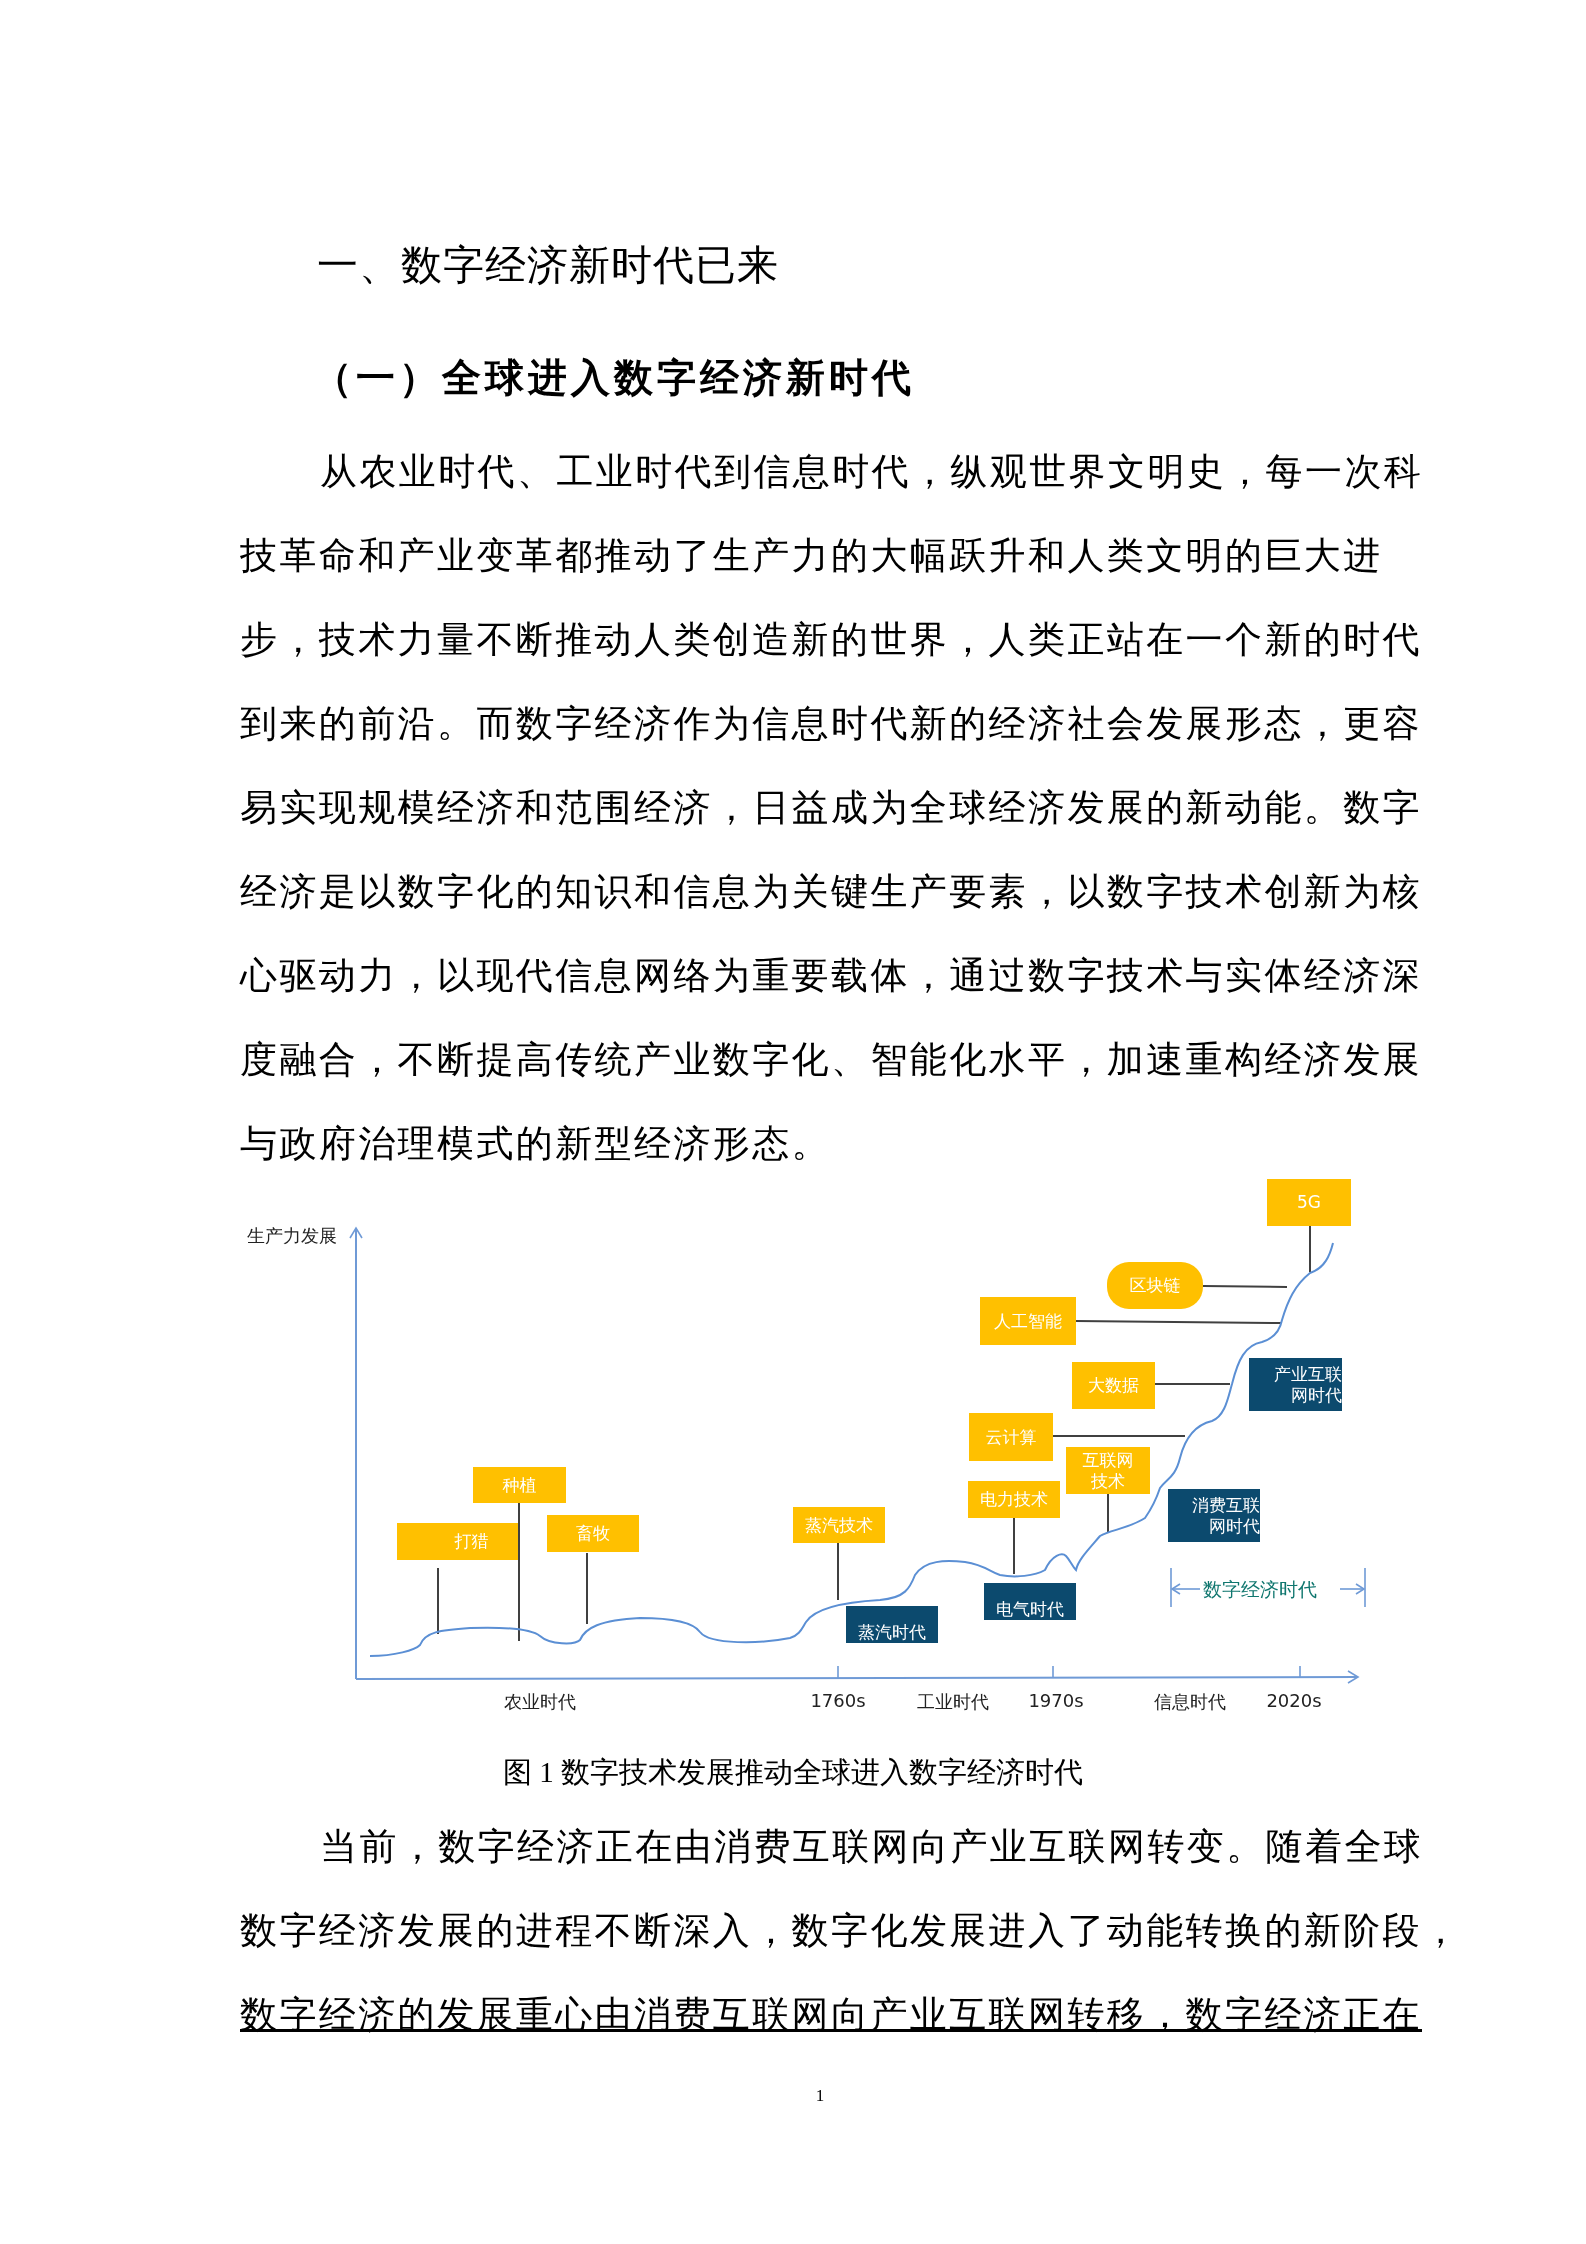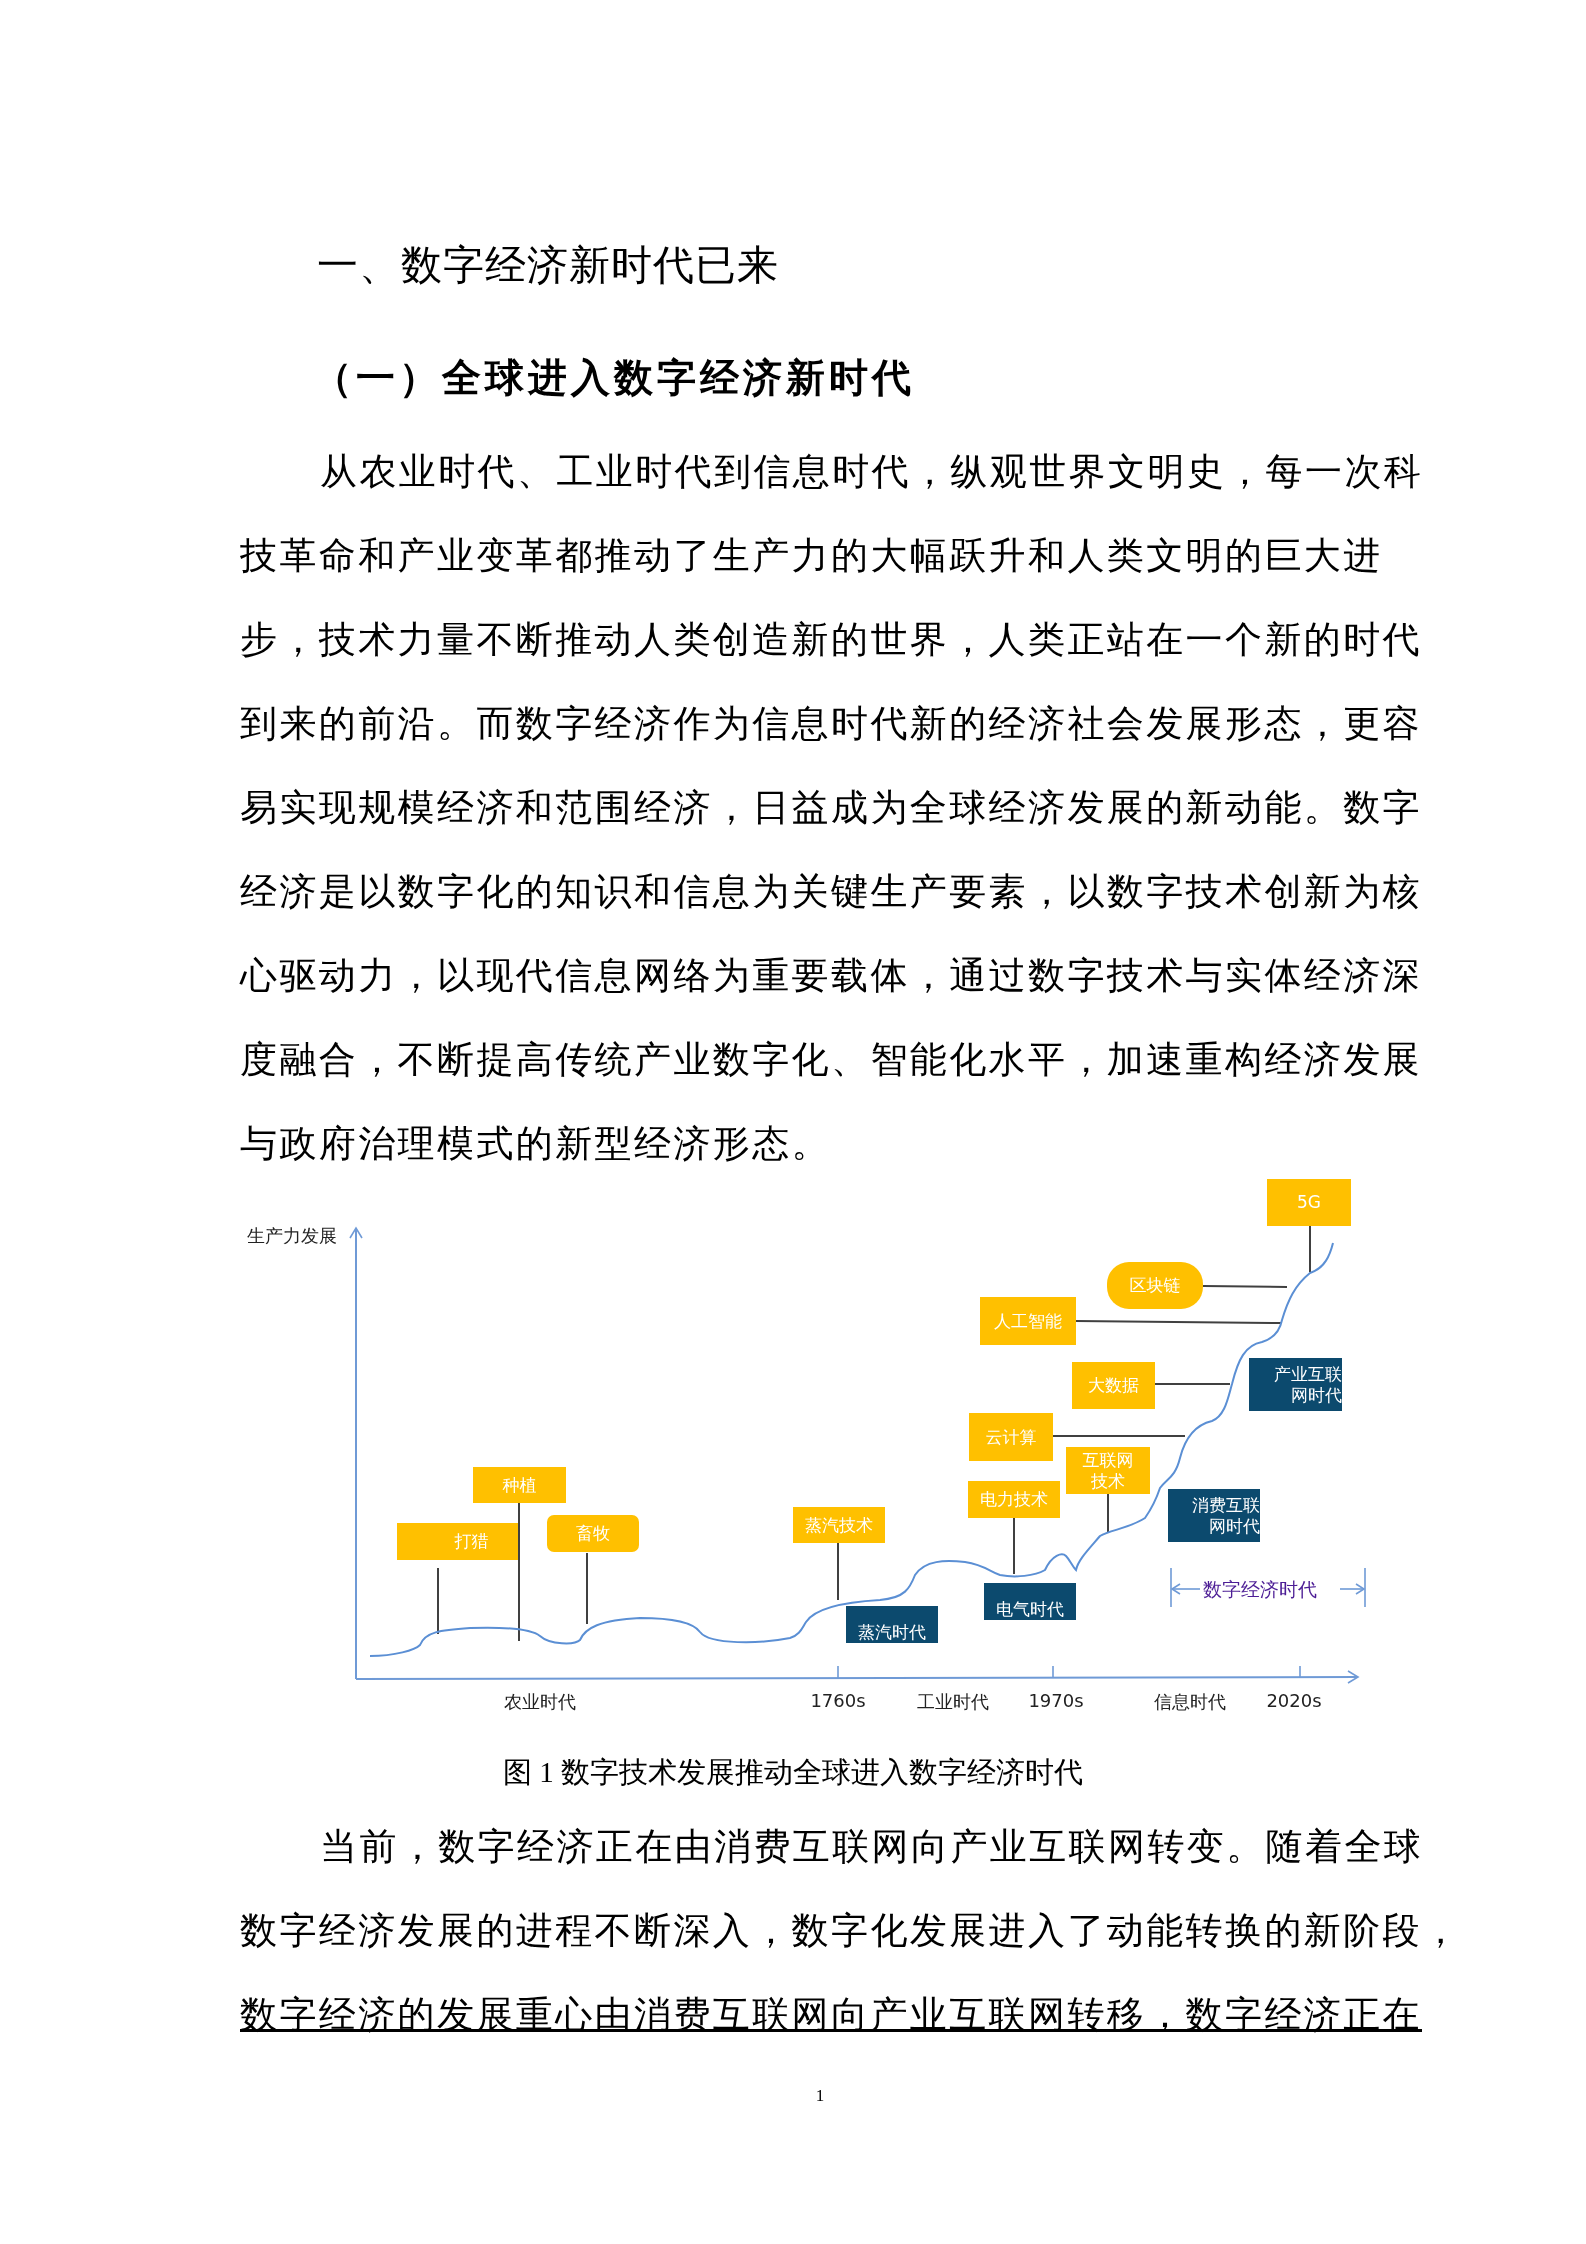--- a/index.html
+++ b/index.html
@@ -109,21 +109,21 @@
 
   <div class="axis-label" style="left:540px; top:1690px;">农业时代</div>
   <div class="axis-label" style="left:838px; top:1690px;">1760s</div>
   <div class="axis-label" style="left:953px; top:1690px;">工业时代</div>
   <div class="axis-label" style="left:1056px; top:1690px;">1970s</div>
   <div class="axis-label" style="left:1190px; top:1690px;">信息时代</div>
   <div class="axis-label" style="left:1294px; top:1690px;">2020s</div>
 
   <div class="tag tech" style="left:397px; top:1523px; width:93px; height:37px;padding-left:28px;">打猎</div>
   <div class="tag tech" style="left:473px; top:1467px; width:93px; height:36px;">种植</div>
-  <div class="tag tech" style="left:547px; top:1515px; width:92px; height:37px;border-radius:7px;">畜牧</div>
+  <div class="tag tech" style="left:547px; top:1515px; width:92px; height:37px;">畜牧</div>
   <div class="tag tech" style="left:793px; top:1507px; width:92px; height:36px;">蒸汽技术</div>
   <div class="tag tech" style="left:968px; top:1481px; width:92px; height:37px;">电力技术</div>
   <div class="tag tech" style="left:1066px; top:1447px; width:84px; height:47px; flex-direction:column;">
     <span>互联网</span>
     <span>技术</span>
   </div>
   <div class="tag tech" style="left:969px; top:1413px; width:84px; height:48px;">云计算</div>
   <div class="tag tech" style="left:1072px; top:1362px; width:83px; height:47px;">大数据</div>
   <div class="tag tech" style="left:980px; top:1297px; width:96px; height:48px;">人工智能</div>
   <div class="tag tech" style="left:1107px; top:1262px; width:96px; height:47px;border-radius:22px;">区块链</div>
@@ -133,21 +133,21 @@
   <div class="tag era" style="left:984px; top:1583px; width:92px; height:37px;">电气时代</div>
   <div class="tag era" style="left:1168px; top:1489px; width:92px; height:53px; flex-direction:column;">
     <span>消费互联</span>
     <span>网时代</span>
   </div>
   <div class="tag era" style="left:1249px; top:1358px; width:93px; height:53px; flex-direction:column;">
     <span>产业互联</span>
     <span>网时代</span>
   </div>
 
-  <div class="abs" style="left:1203px; top:1577px; font-size:19px; color:#4c1d95;">数字经济时代</div>
+  <div class="abs" style="left:1203px; top:1577px; font-size:19px; color:#0f766e;">数字经济时代</div>
 </div>
 
 <div class="caption">图 1  数字技术发展推动全球进入数字经济时代</div>
 
 <div class="para" style="top:1805px;">
   <div class="line indent" style="top:0px;">当前，数字经济正在由消费互联网向产业互联网转变。随着全球</div>
   <div class="line" style="top:84px;">数字经济发展的进程不断深入，数字化发展进入了动能转换的新阶段，</div>
   <div class="line" style="top:168px;text-decoration:underline;">数字经济的发展重心由消费互联网向产业互联网转移，数字经济正在</div>
 </div>
 

